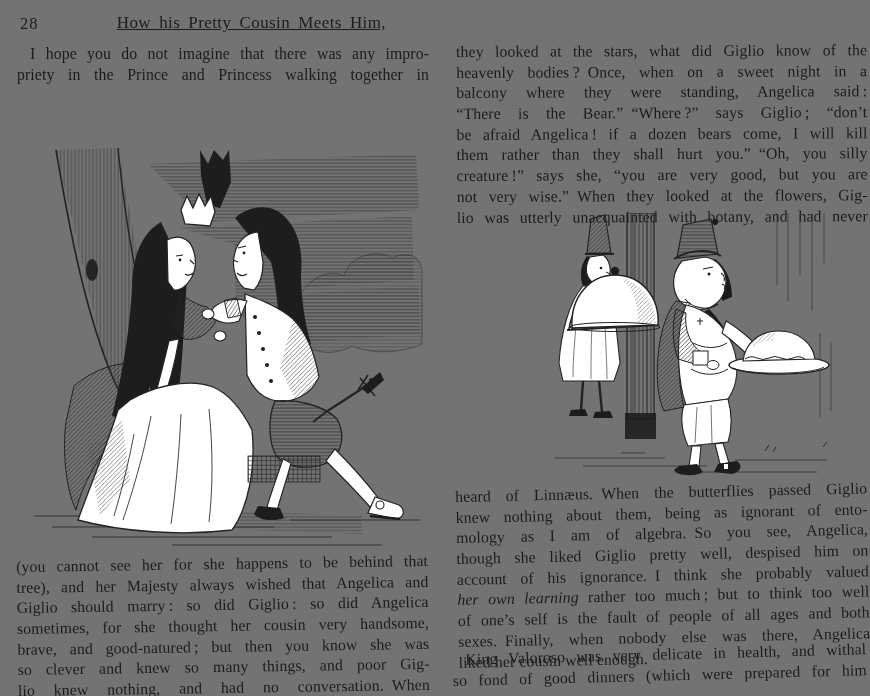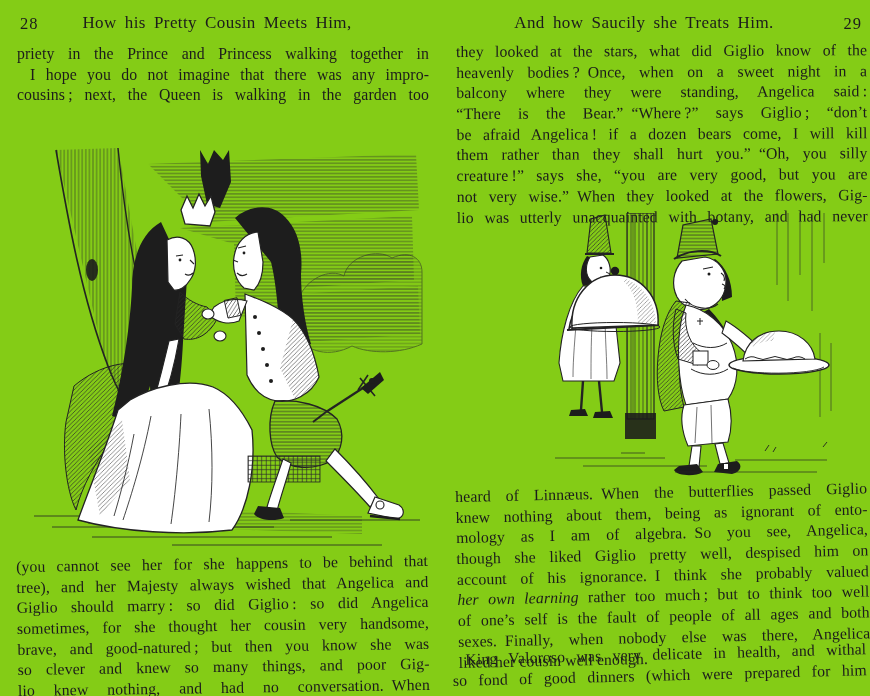--- a/index.html
+++ b/index.html
@@ -1,23 +1,23 @@
 <!DOCTYPE html>
 <html><head>
 <meta charset="utf-8">
 <style>
   html,body{margin:0;padding:0;background:#e9e9e6;}
   #screen{
-    position:relative;width:870px;height:696px;background:#84cc16;
+    position:relative;width:870px;height:696px;background:#737373;
     font-family:"Liberation Serif", serif;color:#1c1c1c;overflow:hidden;
   }
   
   .hdr{position:absolute;top:13px;height:22px;font-size:17px;
        letter-spacing:.4px;word-spacing:3.5px;white-space:nowrap;}
-  .hdr .ttl{display:block;text-align:center;}
+  .hdr .ttl{display:block;text-align:right;text-decoration:underline;}
   .hdr .num{position:absolute;top:1px;font-size:16.5px;letter-spacing:1px;}
   #hdr-left{left:18px;width:412px;}
   #hdr-left .num{left:2px;}
   #hdr-left .ttl{padding-left:30px;padding-right:44px;}
   #hdr-right{left:456px;width:410px;}
   #hdr-right .num{right:4px;}
   #hdr-right .ttl{padding-right:40px;padding-left:6px;}
   
   .par{position:absolute;font-size:15.8px;line-height:20.7px;}
   .ln{text-align:justify;text-align-last:justify;height:20.7px;overflow:hidden;
@@ -39,29 +39,24 @@
 </head>
 <body>
 
 <div id="screen">
 
   <div class="hdr" id="hdr-left">
     <span class="num">28</span>
     <span class="ttl">How his Pretty Cousin Meets Him,</span>
   </div>
 
-  <div class="hdr" id="hdr-right">
-    <span class="ttl">And how Saucily she Treats Him.</span>
-    <span class="num">29</span>
-  </div>
 
   <div class="par" id="l-p1">
+    <div class="ln ind">I hope you do not imagine that there was any impro-</div>
     <div class="ln">priety in the Prince and Princess walking together in</div>
-    <div class="ln ind">I hope you do not imagine that there was any impro-</div>
-    <div class="ln">cousins ; next, the Queen is walking in the garden too</div>
   </div>
 
   <div class="illo" id="illo-left">
     <svg width="395" height="405" viewBox="0 0 395 405">
       <defs>
         <pattern id="lhh" width="5" height="3.4" patternUnits="userSpaceOnUse">
           <path d="M0,1.7 H5" stroke="#2b2b2b" stroke-width="0.75"></path>
         </pattern>
         <pattern id="lvv" width="3.6" height="6" patternUnits="userSpaceOnUse">
           <path d="M1.8,0 V6" stroke="#2b2b2b" stroke-width="0.7"></path>

